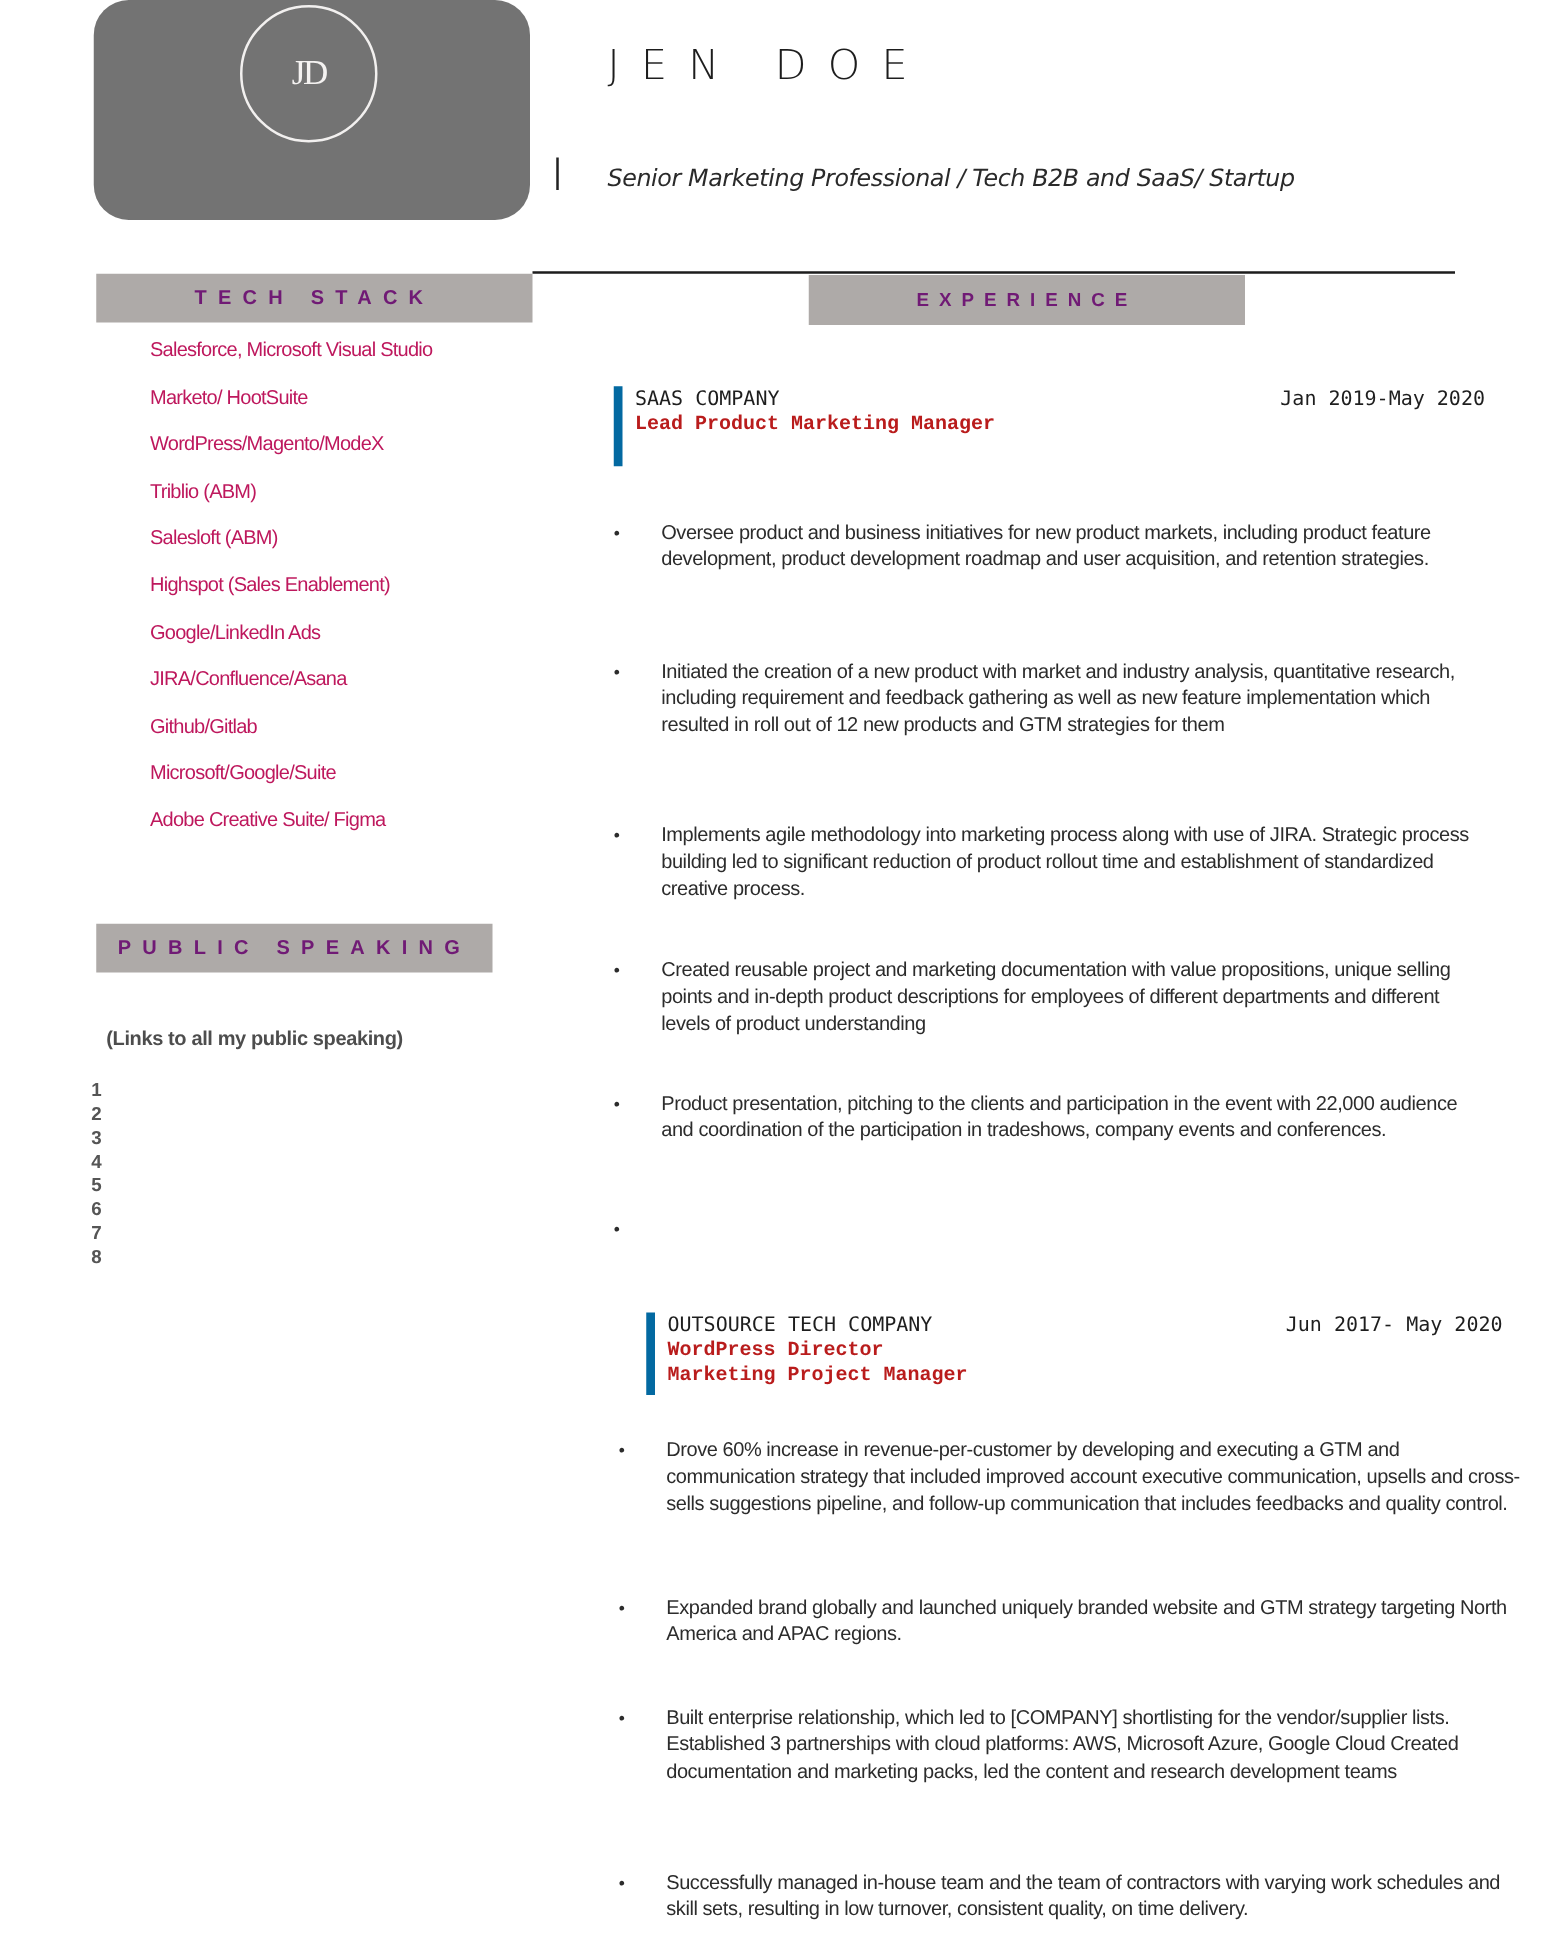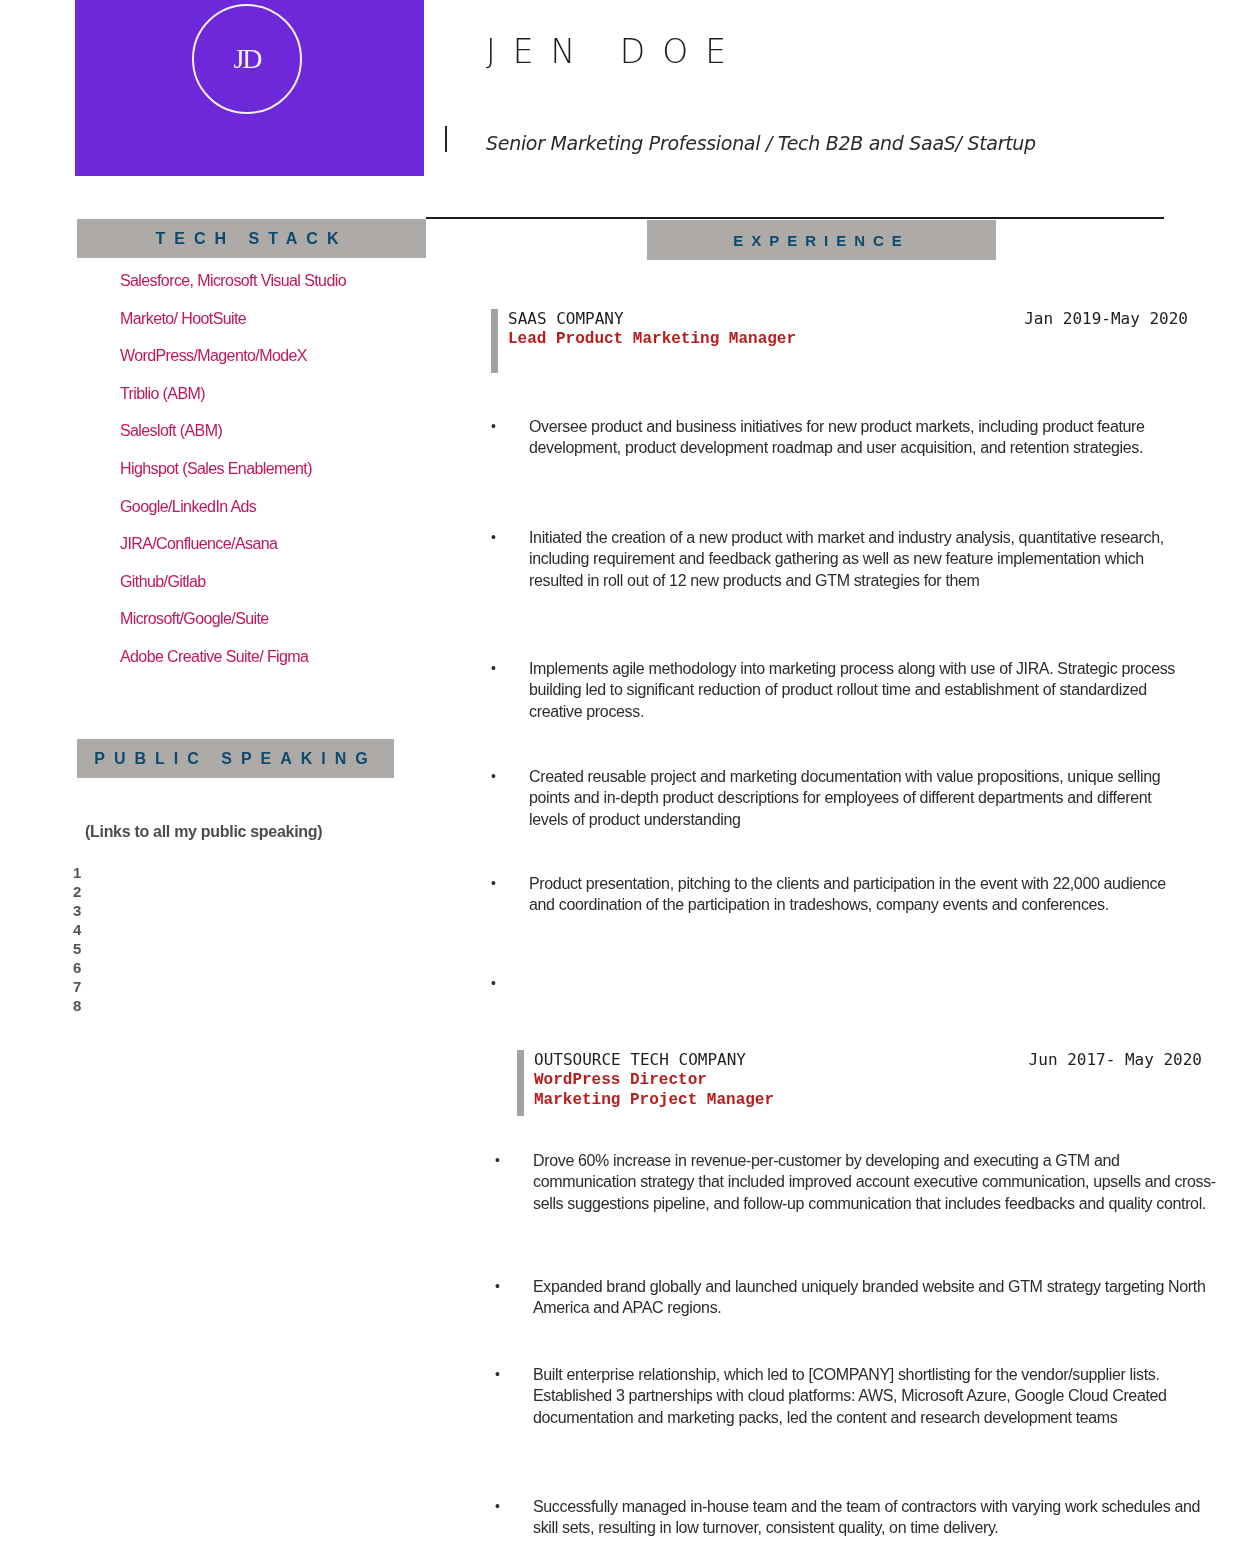--- a/index.html
+++ b/index.html
@@ -1,45 +1,45 @@
 <!DOCTYPE html>
 <html><head>
 <meta charset="utf-8">
 <style>
   html, body { margin: 0; padding: 0; background: #ffffff; }
   body { width: 1242px; height: 1560px; position: relative; overflow: hidden;
          font-family: "Liberation Sans", sans-serif; color: #222; }
 
-  .photo-box { position: absolute; left: 75px; top: 0; width: 349px; height: 176px; background: #6d28d9; }
+  .photo-box { position: absolute; left: 75px; top: 0; width: 349px; height: 176px; background: #737373; border-radius: 28px; }
   .monogram { position: absolute; left: 117px; top: 4px; width: 110px; height: 110px; border: 2px solid #f2f0ef;
               border-radius: 50%; box-sizing: border-box; display: flex; align-items: center; justify-content: center;
               color: #f4f2f1; font-family: "Liberation Serif", serif; font-size: 28px; letter-spacing: -2px; }
 
   .name { position: absolute; left: 486px; top: 32px; font-family: "DejaVu Sans", sans-serif; font-weight: 300;
           font-size: 33px; letter-spacing: 17px; color: #1d1d1d; }
   .tagline { position: absolute; left: 486px; top: 104px; font-family: "DejaVu Sans", sans-serif; font-style: italic;
              font-size: 19px; color: #2a2a2a; letter-spacing: -0.3px; margin-top: 28px; }
   .cursor { position: absolute; left: 445px; top: 126px; width: 2px; height: 26px; background: #222; }
 
   .rule { position: absolute; left: 426px; top: 217px; width: 738px; height: 2px; background: #1d1d1d; }
 
-  .section-bar { position: absolute; background: #aeaaa8; color: #0c4a6e; font-size: 16px; font-weight: bold;
+  .section-bar { position: absolute; background: #aeaaa8; color: #701a75; font-size: 16px; font-weight: bold;
                  letter-spacing: 9px; display: flex; align-items: center; justify-content: center; }
   .bar-tech { left: 77px; top: 219px; width: 349px; height: 39px; }
   .bar-exp { left: 647px; top: 220px; width: 349px; height: 40px; font-size: 15px; letter-spacing: 8px; }
   .bar-speak { left: 77px; top: 739px; width: 317px; height: 39px; }
 
   .tech-list { position: absolute; left: 120px; top: 272px; margin: 0; padding: 0; list-style: none; }
   .tech-list li { font-size: 16px; color: #be185d; height: 37.6px; letter-spacing: -0.6px; }
 
   .speak-note { position: absolute; left: 73px; top: 823px; font-size: 16px; font-weight: bold; color: #4d4d4d; letter-spacing: -0.3px; margin-left: 12px; }
   .speak-nums { position: absolute; left: 73px; top: 863px; margin: 0; padding: 0; list-style: none; }
   .speak-nums li { font-size: 15px; font-weight: bold; color: #555; line-height: 19px; }
 
-  .job-head { position: absolute; border-left: 7px solid #a3a3a3; padding-left: 10px; }
+  .job-head { position: absolute; border-left: 7px solid #0369a1; padding-left: 10px; }
   .job1 { left: 491px; top: 309px; width: 680px; height: 64px; }
   .job2 { left: 517px; top: 1050px; width: 668px; height: 66px; }
   .company { font-family: "DejaVu Sans Mono", monospace; font-size: 16px; color: #1e1e1e; line-height: 20px; }
   .role { font-family: Liberation Mono, monospace; font-size: 16px; font-weight: bold; color: #b91c1c; line-height: 20px; }
   .dates { position: absolute; right: 0; top: 0; font-family: "DejaVu Sans Mono", monospace; font-size: 16px; color: #1e1e1e; }
 
   .bullet { position: absolute; font-size: 16px; line-height: 21.3px; color: #2c2c2c; letter-spacing: -0.35px; }
   .bullet .dot { position: absolute; left: -38px; top: 0; font-size: 14px; }
   .b1 { left: 529px; width: 660px; }
   .b2 { left: 533px; width: 690px; }

